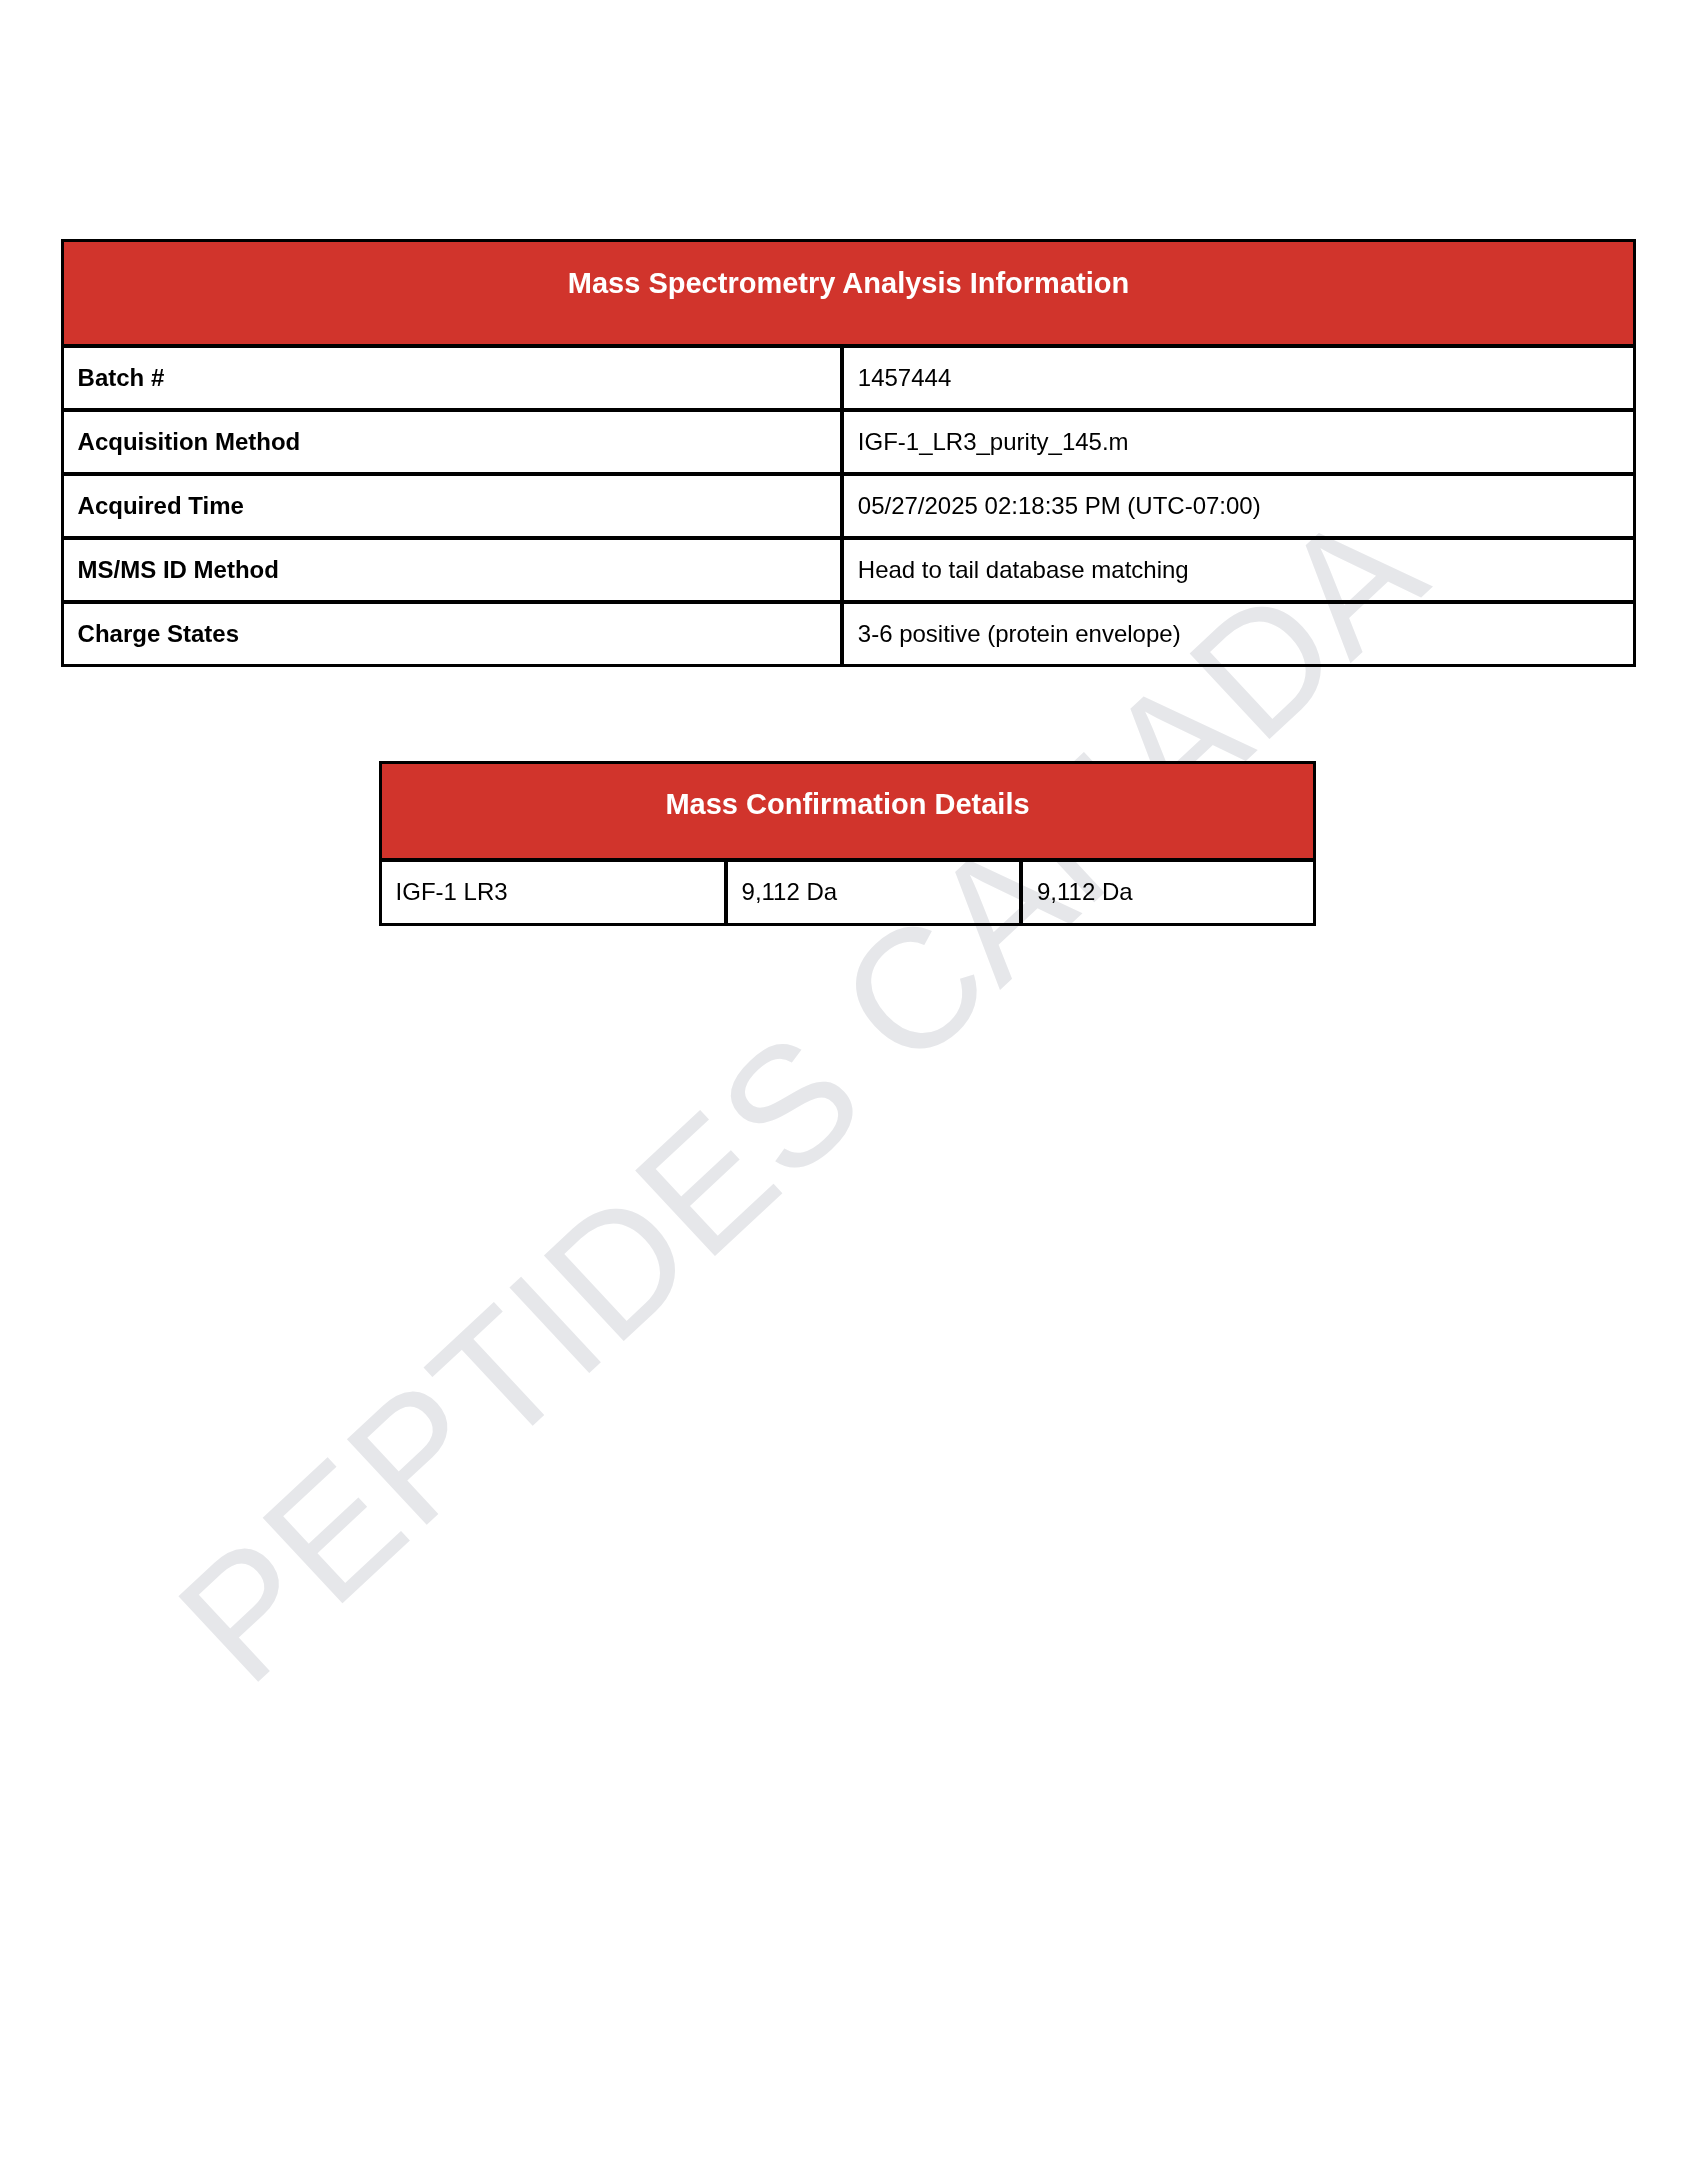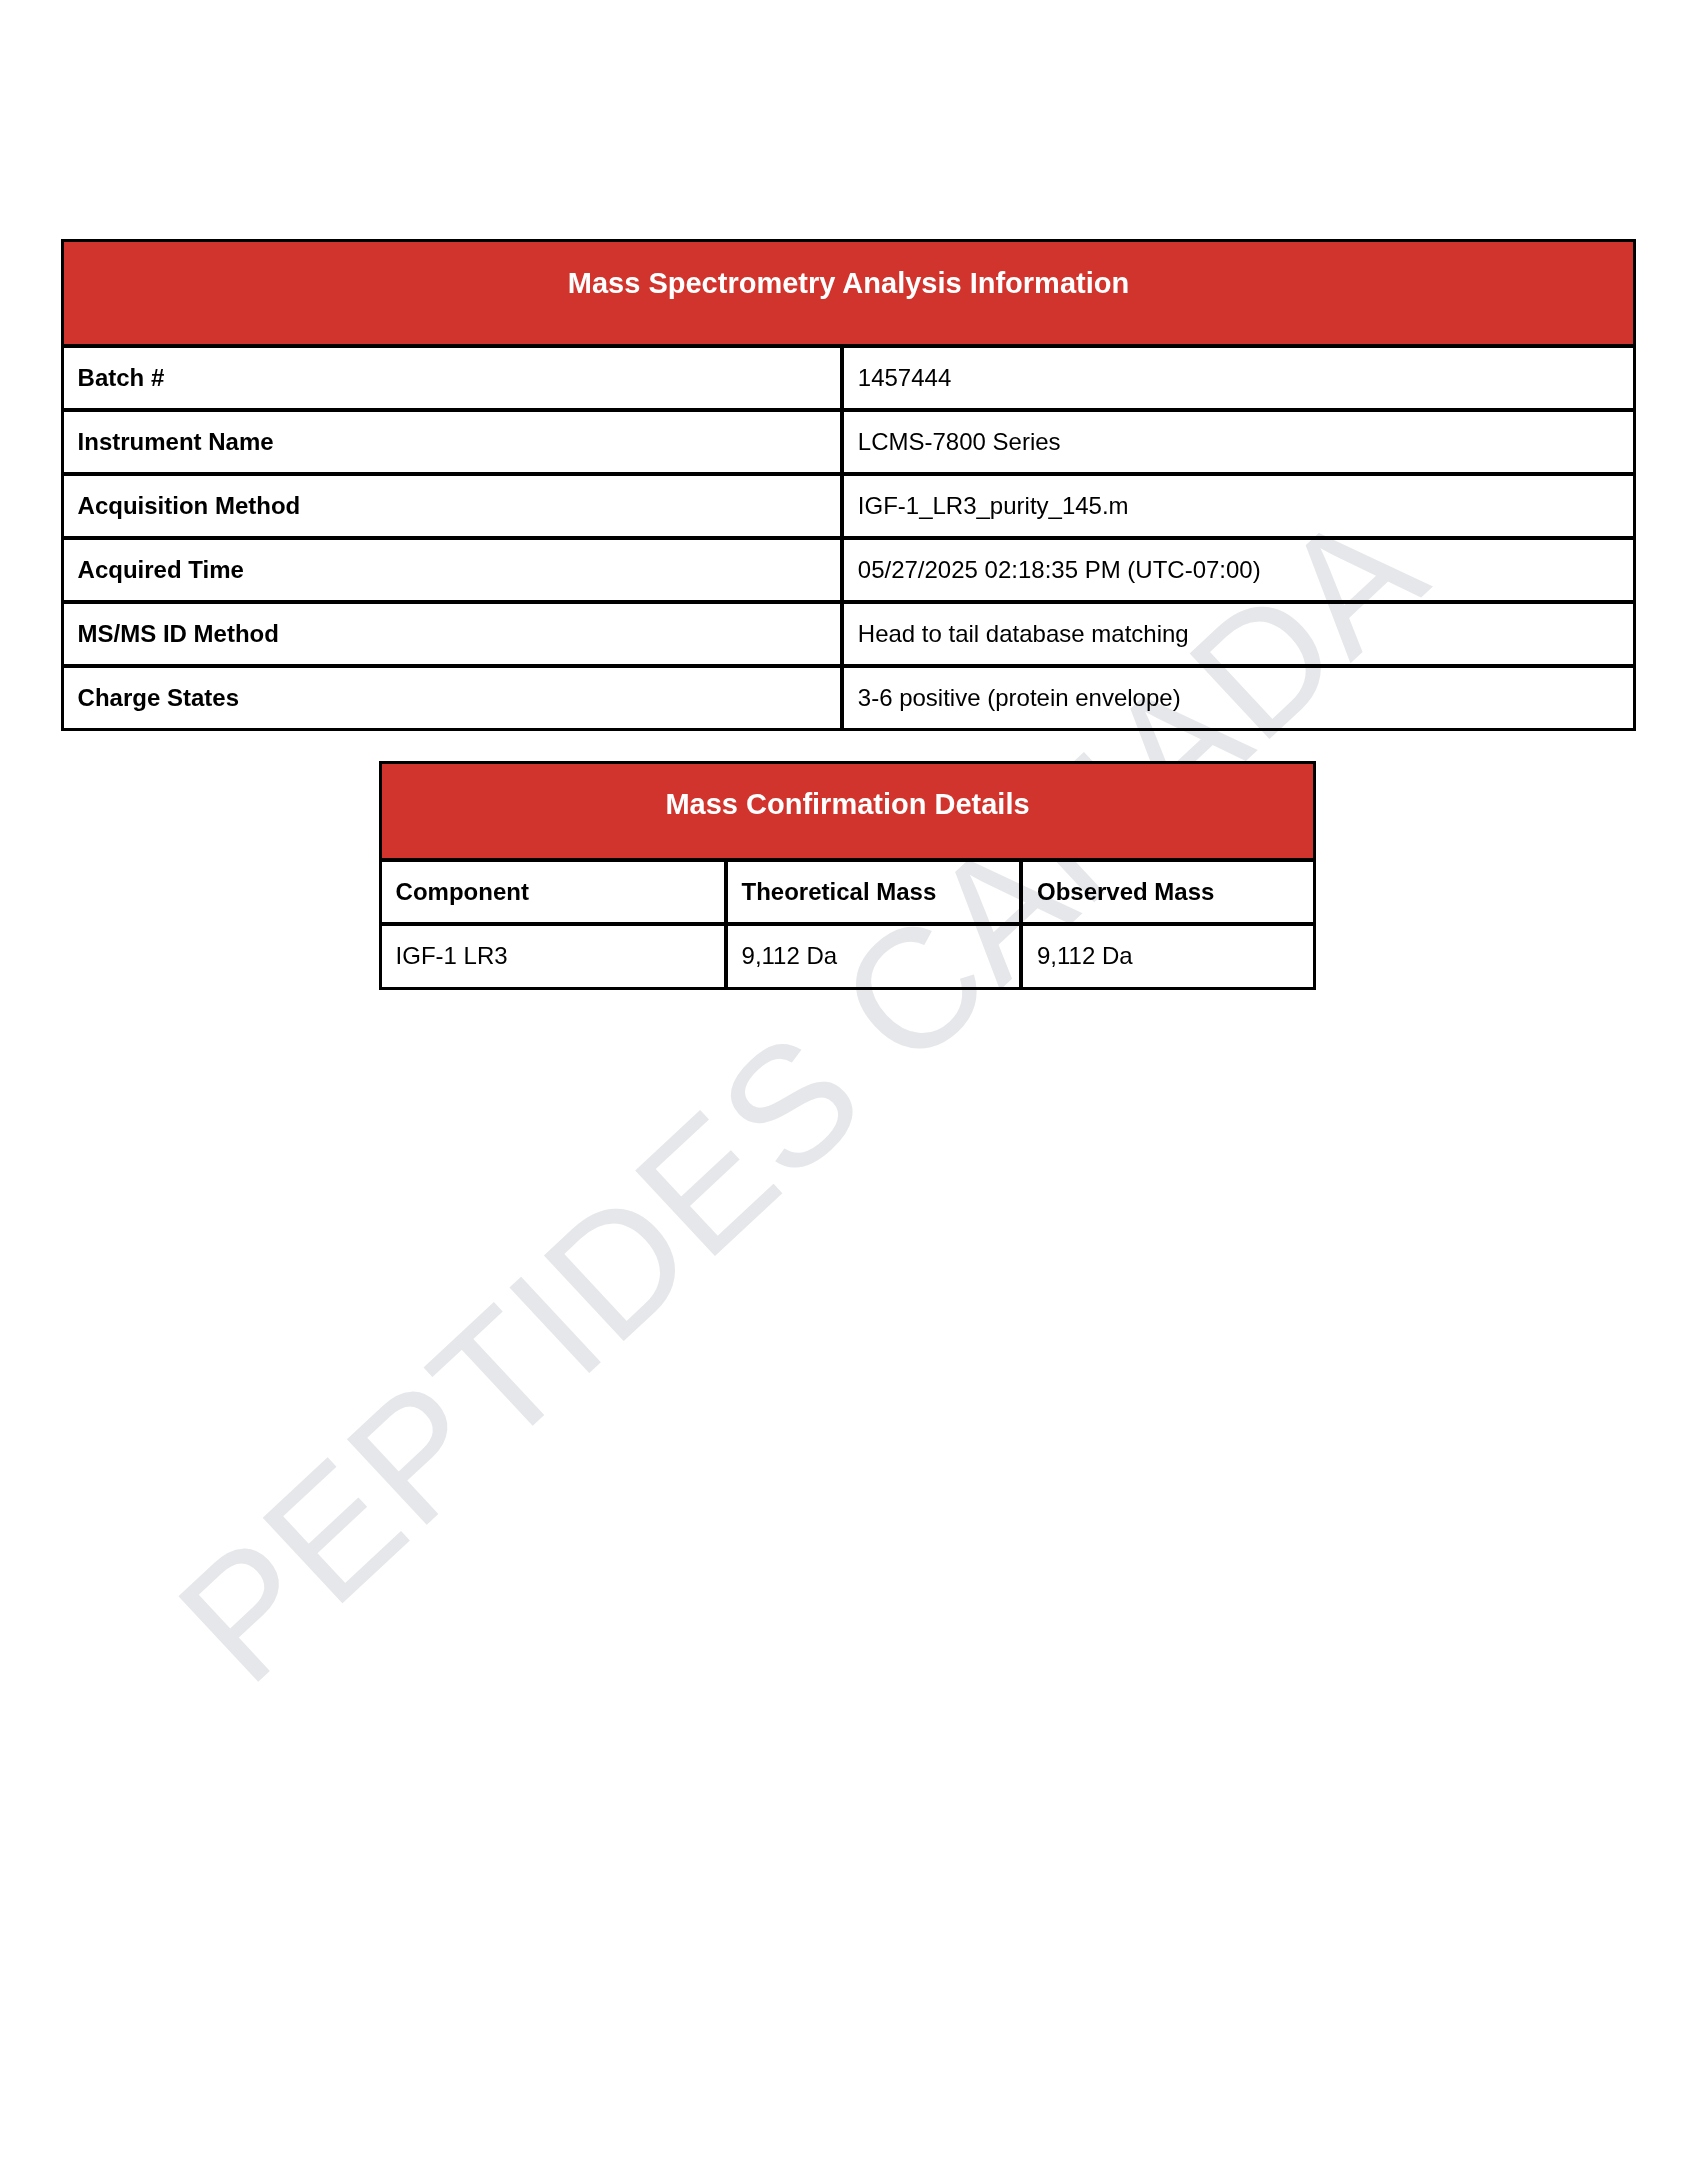--- a/index.html
+++ b/index.html
@@ -113,24 +113,20 @@
     <tr>
       <th class="band" colspan="2">Mass Spectrometry Analysis Information</th>
     </tr>
   </thead>
   <tbody>
     <tr>
       <td class="label">Batch #</td>
       <td class="value">1457444</td>
     </tr>
     <tr>
-      <td class="label">Instrument Name</td>
-      <td class="value">LCMS-7800 Series</td>
-    </tr>
-    <tr>
       <td class="label">Acquisition Method</td>
       <td class="value">IGF-1_LR3_purity_145.m</td>
     </tr>
     <tr>
       <td class="label">Acquired Time</td>
       <td class="value">05/27/2025 02:18:35 PM (UTC-07:00)</td>
     </tr>
     <tr>
       <td class="label">MS/MS ID Method</td>
       <td class="value">Head to tail database matching</td>
@@ -145,25 +141,20 @@
 <table class="report" id="mass-confirmation-table">
   <colgroup>
     <col style="width:37.0%">
     <col style="width:31.6%">
     <col style="width:31.4%">
   </colgroup>
   <thead>
     <tr>
       <th class="band" colspan="3">Mass Confirmation Details</th>
     </tr>
-    <tr>
-      <th class="colhead">Component</th>
-      <th class="colhead">Theoretical Mass</th>
-      <th class="colhead">Observed Mass</th>
-    </tr>
   </thead>
   <tbody>
     <tr>
       <td>IGF-1 LR3</td>
       <td>9,112 Da</td>
       <td>9,112 Da</td>
     </tr>
   </tbody>
 </table>
 

